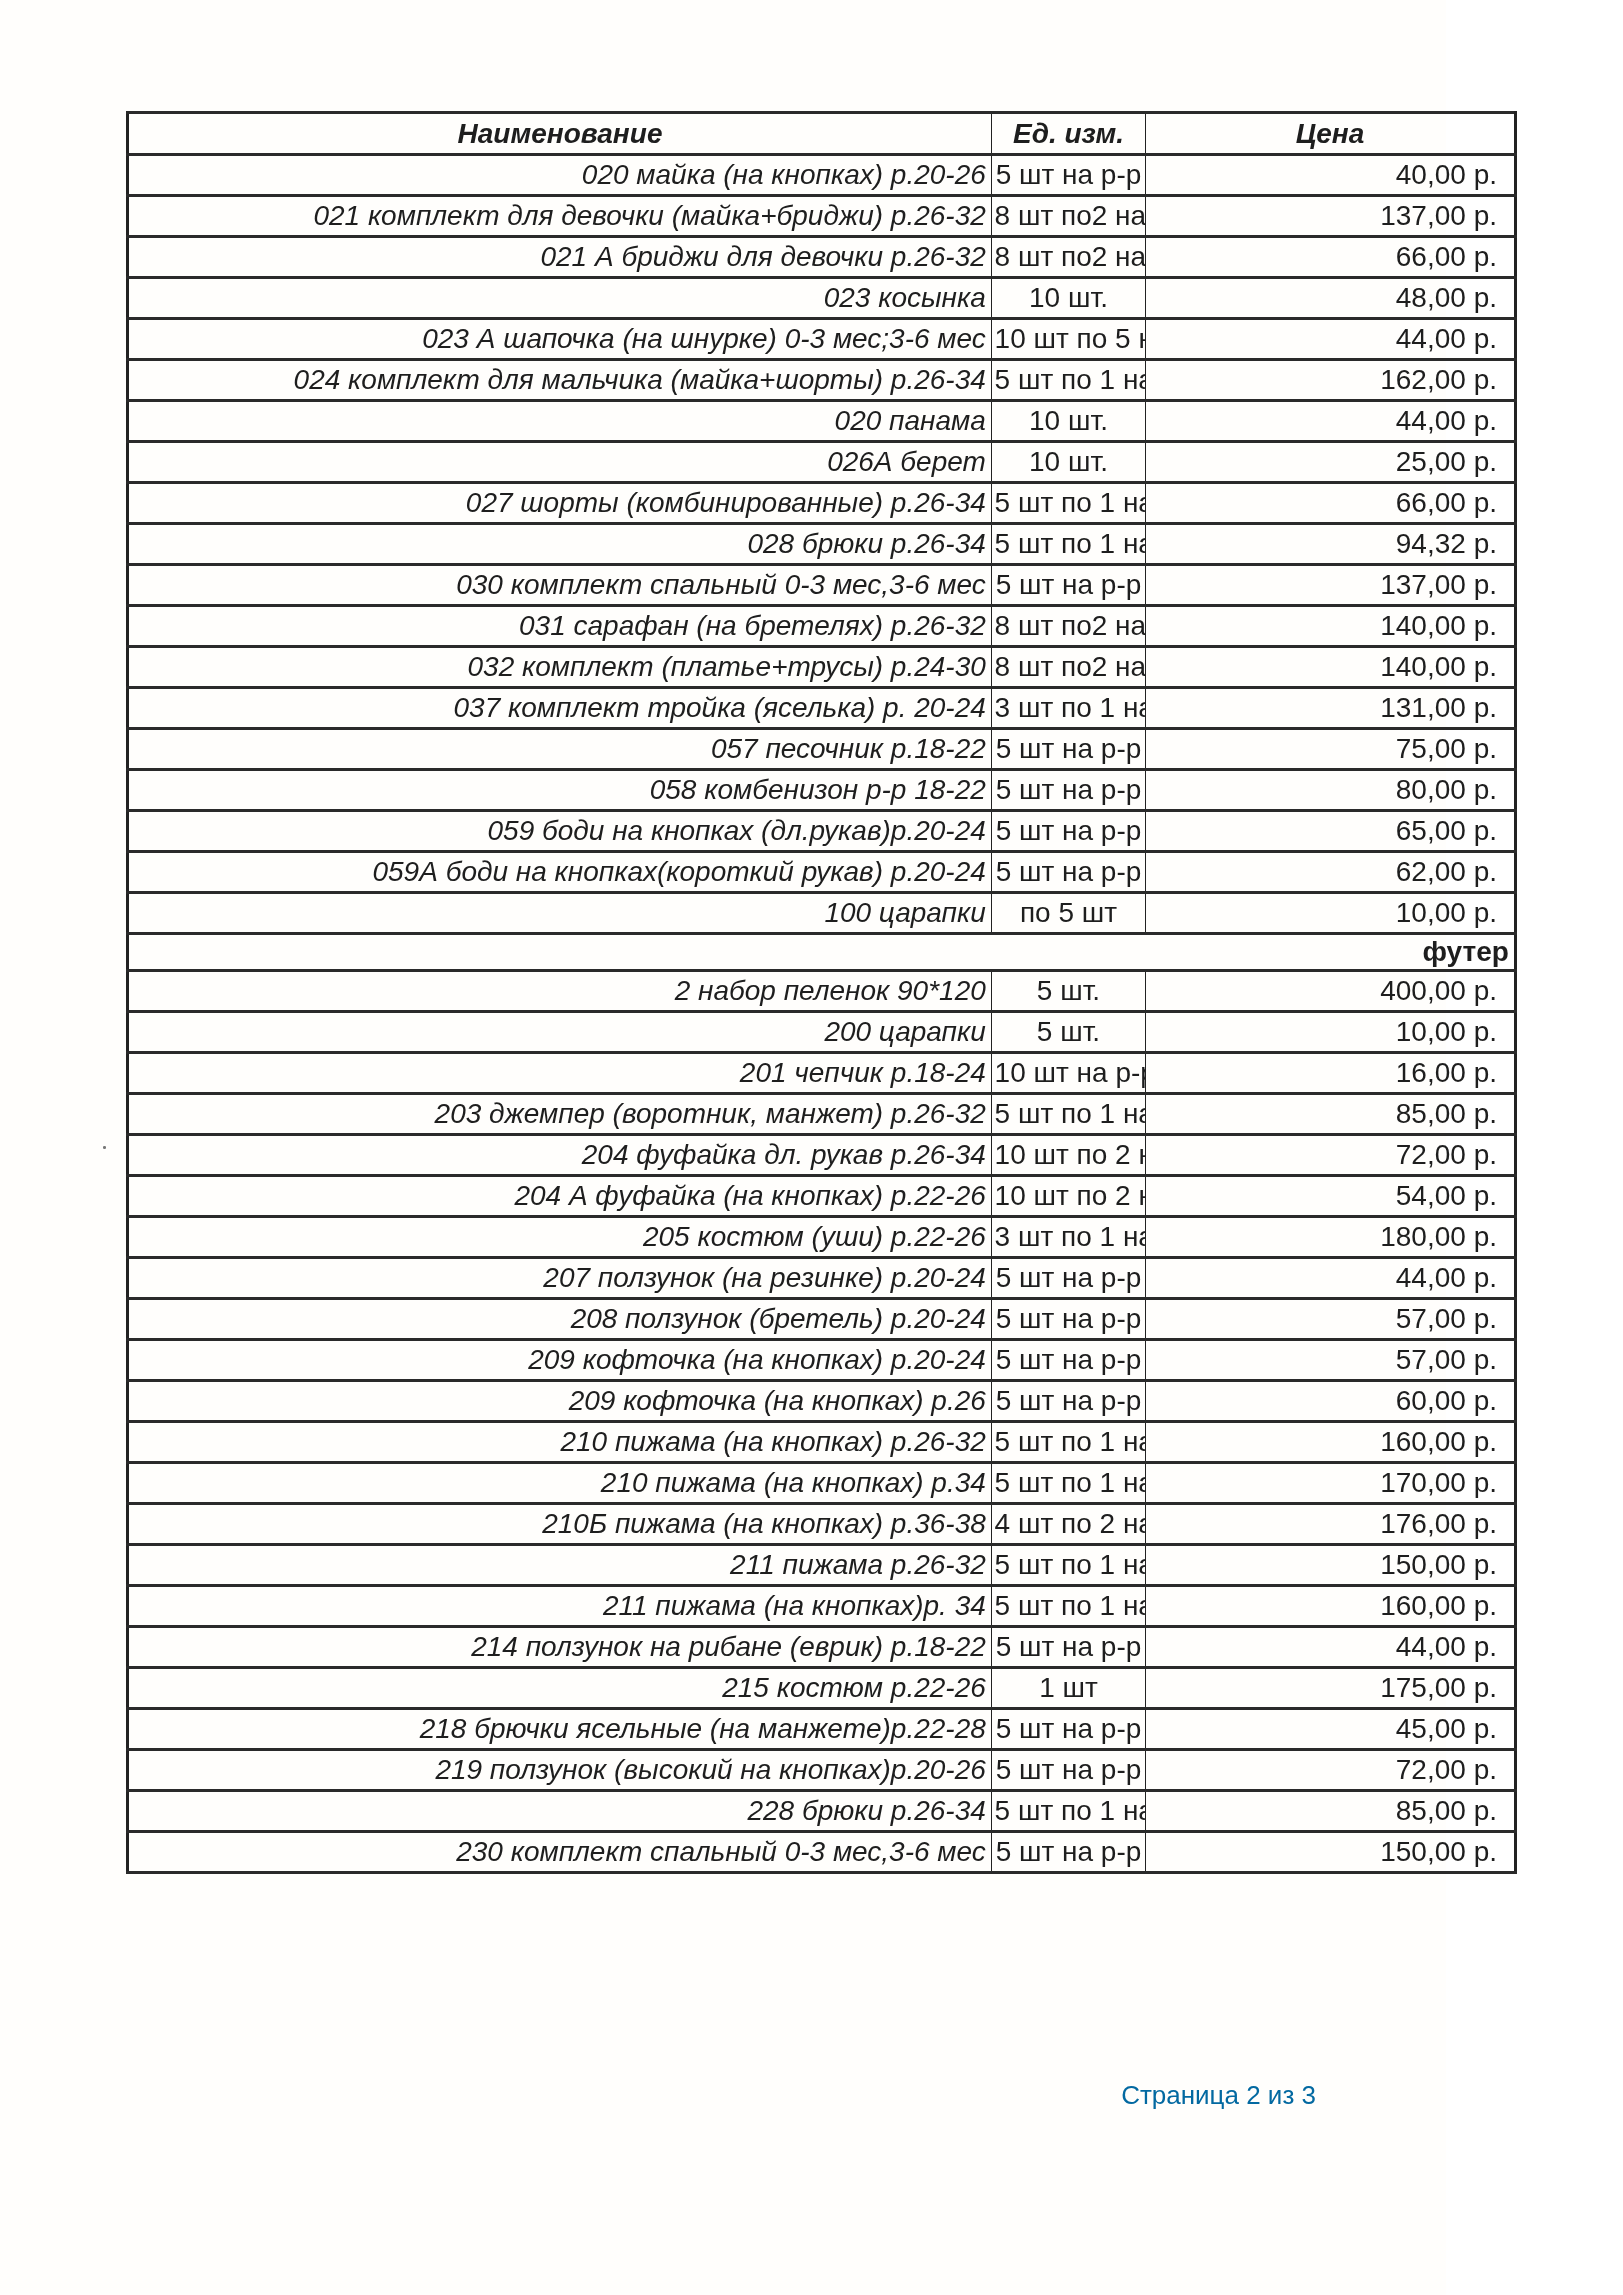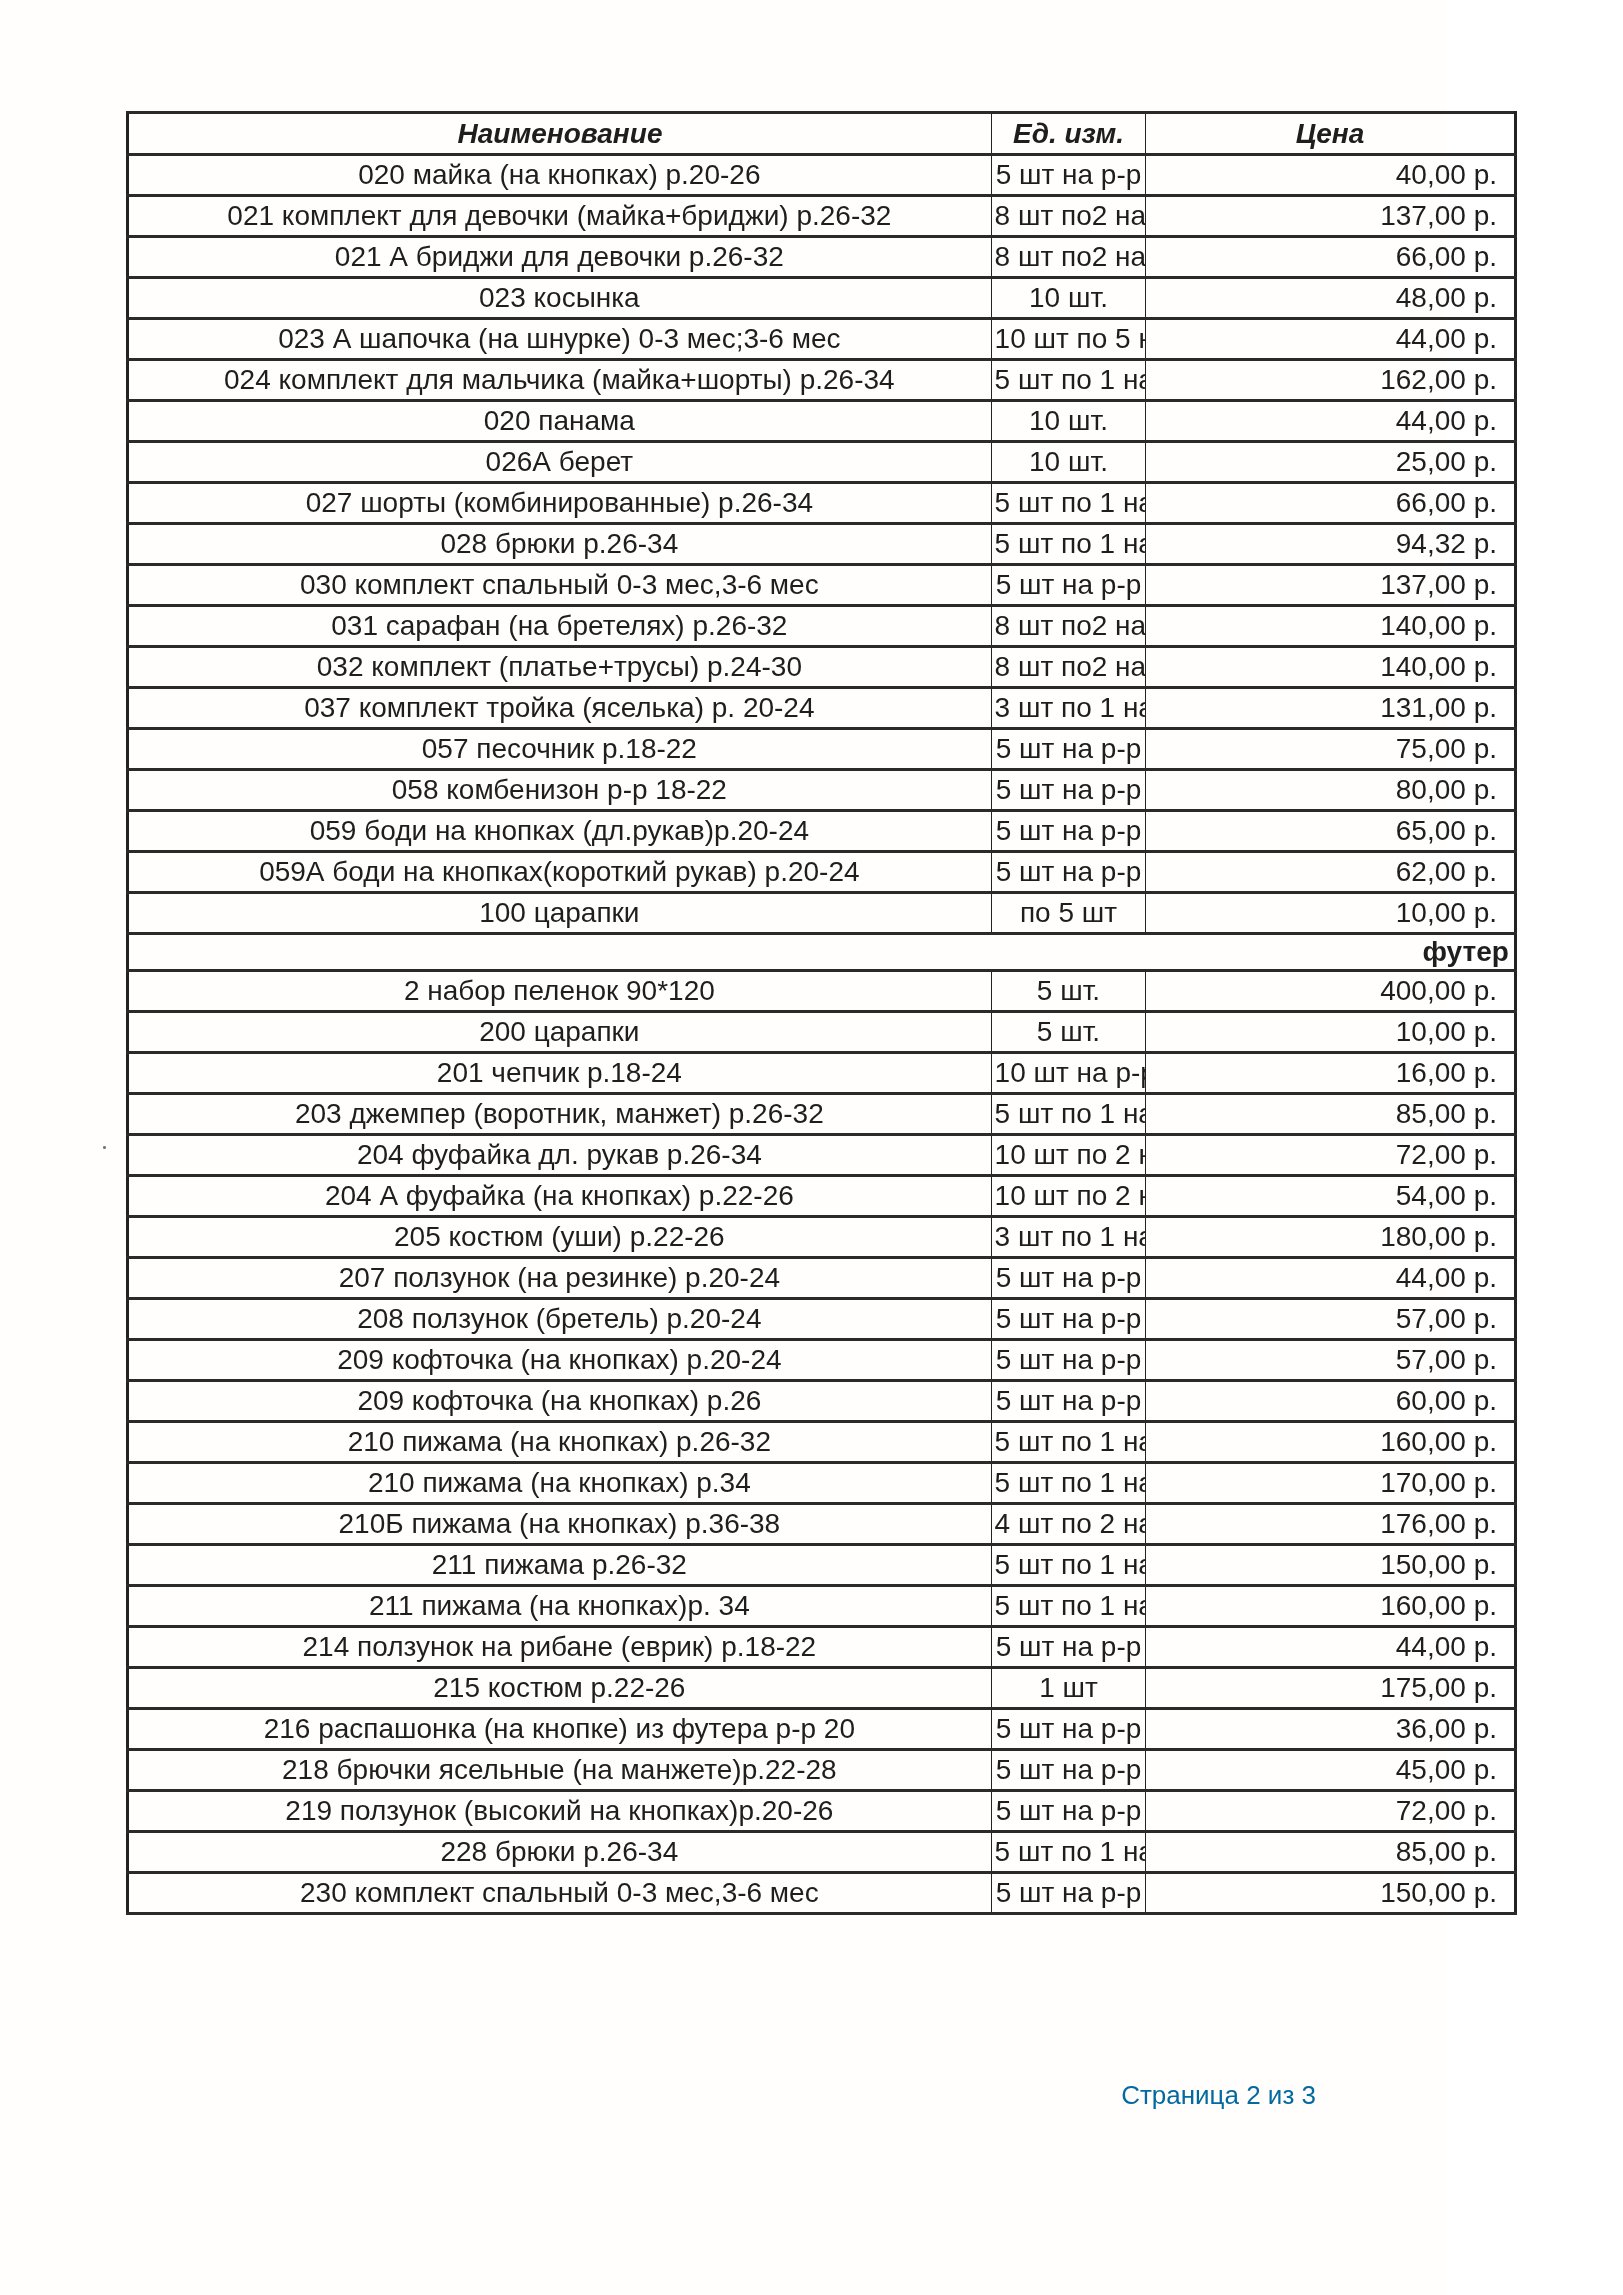--- a/index.html
+++ b/index.html
@@ -44,21 +44,21 @@
     white-space: nowrap;
     overflow: hidden;
   }
   .price-table tr:first-child th { border-top-width: 3.9px; }
   .price-table th {
     font-weight: bold;
     font-style: italic;
     text-align: center;
     height: 39px;
   }
-  .price-table td.name { text-align: center; padding-left: 3.9px; }
+  .price-table td.name { text-align: right; padding-left: 3.9px; font-style: italic; }
   .price-table td.unit { text-align: center; padding: 0 2.6px; }
   .price-table td.price { text-align: right; padding-right: 17px; }
   .price-table td.section {
     text-align: right;
     font-weight: bold;
     height: 34px;
     line-height: 34px;
   }
   .price-table tr:last-child td { border-bottom-width: 3.9px; }
   .price-table td:first-child, .price-table th:first-child { border-left-width: 3.3px; }
@@ -281,25 +281,20 @@
           <td class="name">214 ползунок на рибане (еврик) р.18-22</td>
           <td class="unit">5 шт на р-р</td>
           <td class="price">44,00 р.</td>
         </tr>
         <tr>
           <td class="name"> 215 костюм р.22-26</td>
           <td class="unit">1 шт</td>
           <td class="price">175,00 р.</td>
         </tr>
         <tr>
-          <td class="name">216 распашонка (на кнопке) из футера р-р 20</td>
-          <td class="unit">5 шт на р-р</td>
-          <td class="price">36,00 р.</td>
-        </tr>
-        <tr>
           <td class="name">218 брючки ясельные (на манжете)р.22-28</td>
           <td class="unit">5 шт на р-р</td>
           <td class="price">45,00 р.</td>
         </tr>
         <tr>
           <td class="name">219 ползунок (высокий на кнопках)р.20-26</td>
           <td class="unit">5 шт на р-р</td>
           <td class="price">72,00 р.</td>
         </tr>
         <tr>

